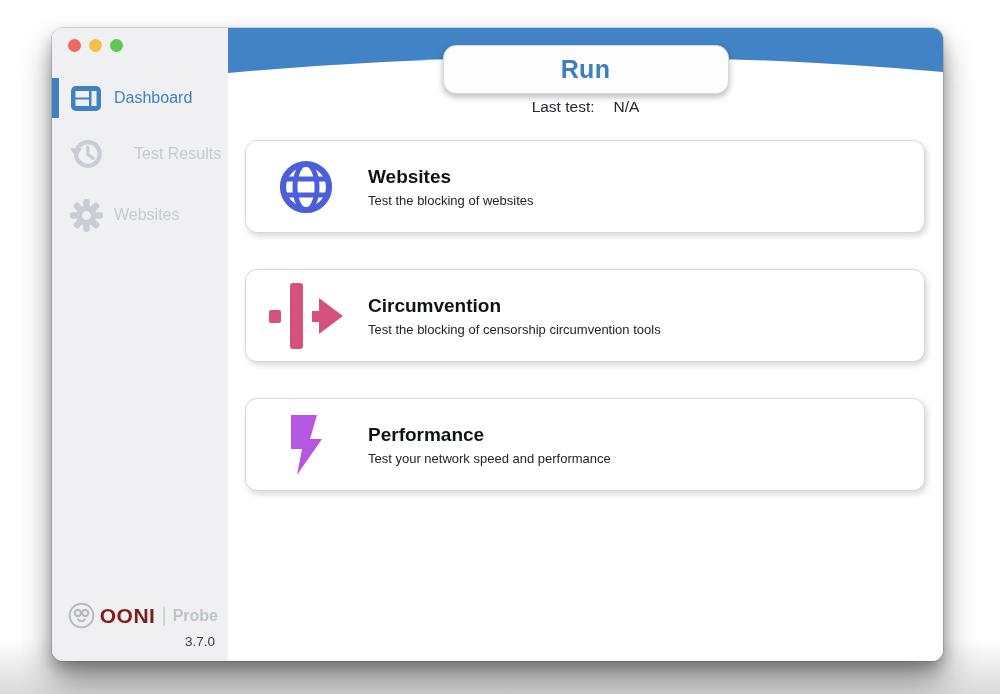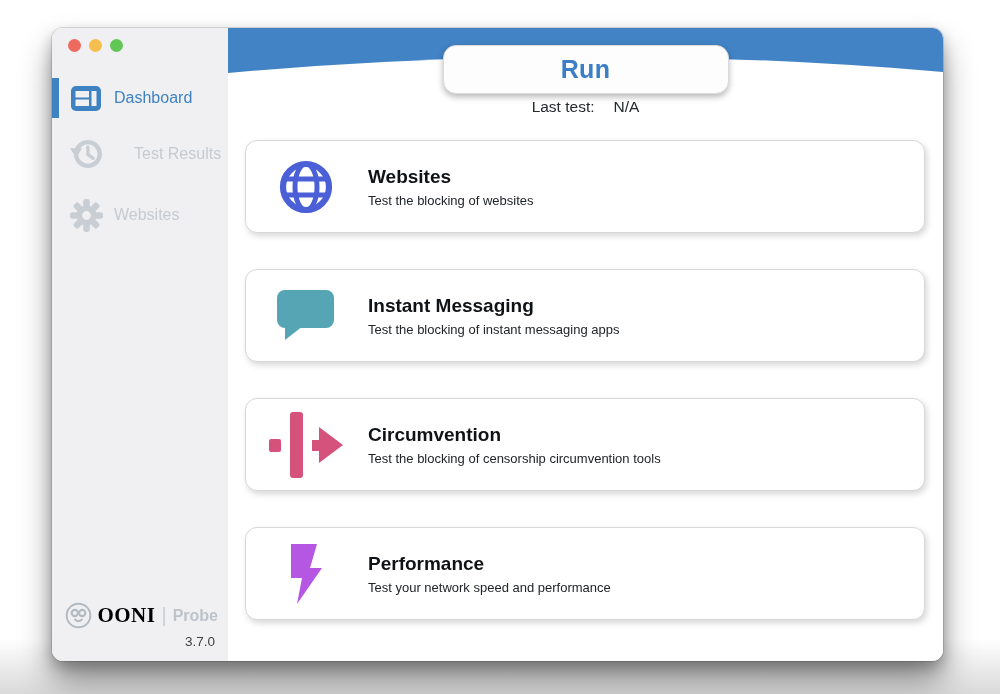--- a/index.html
+++ b/index.html
@@ -14,21 +14,21 @@
   .dot{width:13px;height:13px;border-radius:50%;}
   .dot.red{background:#ed6a5e;} .dot.yellow{background:#f5bf4f;} .dot.green{background:#61c654;}
   .nav-item{position:absolute;left:0;width:100%;height:40px;display:flex;align-items:center;padding-left:16px;box-sizing:border-box;cursor:default;}
   .nav-item .nicon{width:36px;display:flex;justify-content:center;align-items:center;margin-right:10px;}
   .nav-item .nlabel{font-size:16px;}
   .nav-item.active .nlabel{color:#3e82c2;font-weight:500;}
   .nav-item.disabled .nlabel{color:#c5cbd1;}
   .active-bar{position:absolute;left:0;top:50px;width:7px;height:40px;background:#3e82c2;}
   .nav-dashboard{top:50px;} .nav-results{top:106px;gap:20px;} .nav-settings{top:167px;}
   .logo-row{position:absolute;right:10px;top:574px;display:flex;align-items:center;gap:5px;}
-  .logo-brand{font-family:Liberation Serif, serif;font-weight:700;font-size:21px;color:#000000;letter-spacing:.5px;}
+  .logo-brand{font-family:Liberation Sans, sans-serif;font-weight:700;font-size:21px;color:#7f1d1d;letter-spacing:.5px;}
   .logo-div{font-size:20px;color:#c9cfd5;font-weight:300;margin:0 1px;}
   .logo-product{font-size:16px;color:#bcc3ca;font-weight:700;}
   .version{position:absolute;right:13px;top:606px;font-size:13.5px;color:#404040;}
   
   .main{position:absolute;left:176px;top:0;width:715px;height:100%;background:#fff;}
   .header-band{position:relative;width:715px;height:56px;}
   .header-band svg{display:block;}
   .run-btn{position:absolute;left:50%;transform:translateX(-50%);top:17px;width:284px;height:47px;
     background:#fdfdfe;border:1px solid #dadade;border-radius:13px;box-shadow:0 3px 6px rgba(0,0,0,.28);
     color:#3b7ec6;font-size:25px;font-weight:700;font-family:"Liberation Sans",sans-serif;
@@ -142,32 +142,20 @@
               <line x1="6" y1="19" x2="48" y2="19" stroke="#4b5fd6" stroke-width="5"></line>
               <line x1="6" y1="35" x2="48" y2="35" stroke="#4b5fd6" stroke-width="5"></line>
             </svg>
           </span>
           <span class="ctext">
             <span class="ctitle">Websites</span>
             <span class="csub">Test the blocking of websites</span>
           </span>
         </div>
 
-        <div class="card">
-          <span class="cicon">
-            <svg width="58" height="51" viewBox="0 0 58 51">
-              <rect x="0" y="0" width="57" height="38" rx="8" fill="#56a5b5"></rect>
-              <polygon points="8,31 8,50 26,36" fill="#56a5b5"></polygon>
-            </svg>
-          </span>
-          <span class="ctext">
-            <span class="ctitle">Instant Messaging</span>
-            <span class="csub">Test the blocking of instant messaging apps</span>
-          </span>
-        </div>
 
         <div class="card">
           <span class="cicon">
             <svg width="74" height="66" viewBox="0 0 74 66">
               <rect x="0" y="27" width="12" height="13" rx="2" fill="#d5527c"></rect>
               <rect x="21" y="0" width="13" height="66" rx="3" fill="#d5527c"></rect>
               <rect x="43" y="28" width="12" height="11" fill="#d5527c"></rect>
               <polygon points="50,15 74,33 50,51" fill="#d5527c"></polygon>
             </svg>
           </span>

